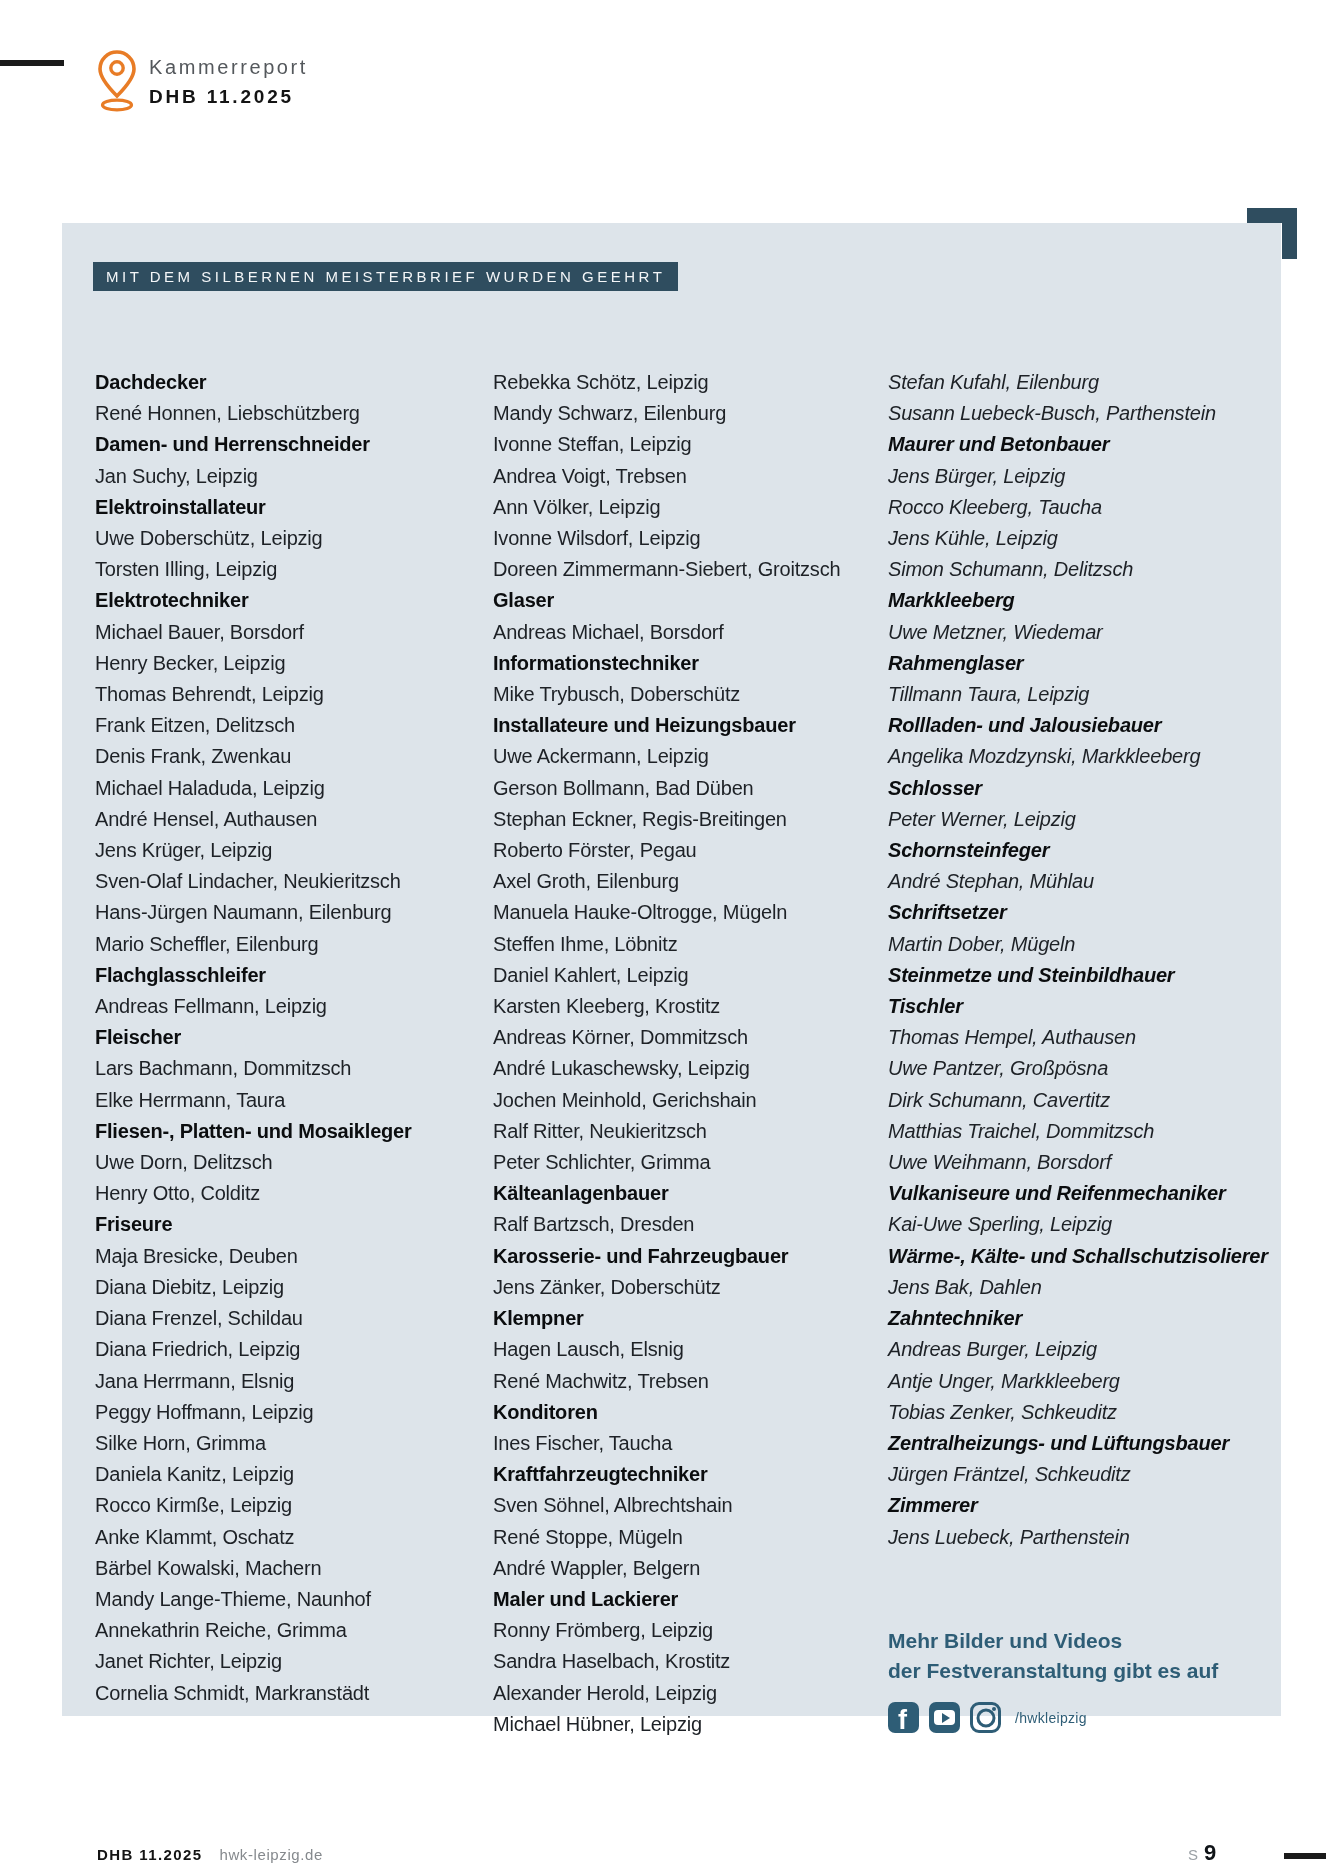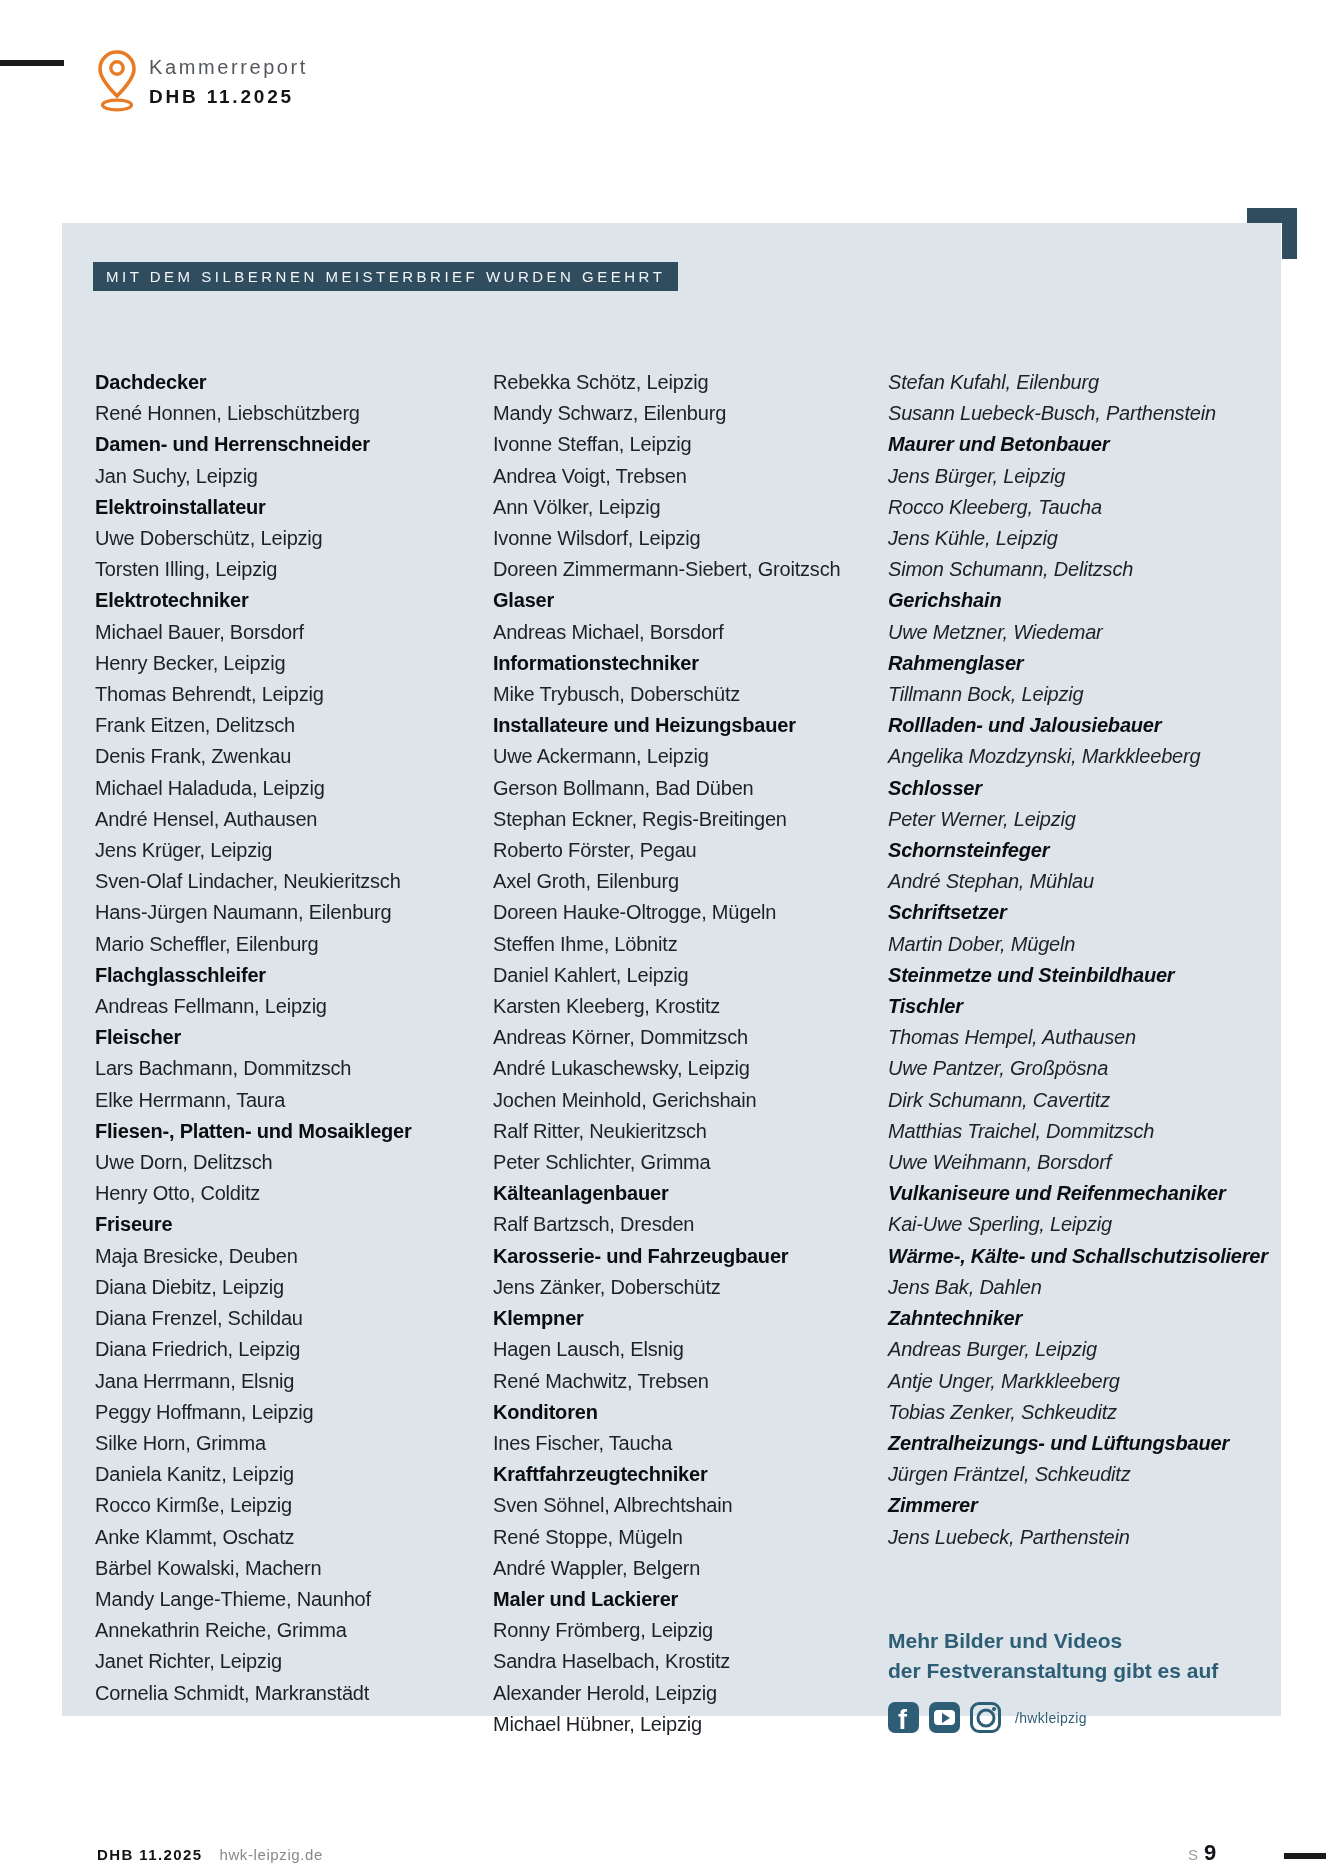--- a/index.html
+++ b/index.html
@@ -131,21 +131,21 @@
         <div class="line bold">Glaser</div>
         <div class="line">Andreas Michael, Borsdorf</div>
         <div class="line bold">Informationstechniker</div>
         <div class="line">Mike Trybusch, Doberschütz</div>
         <div class="line bold">Installateure und Heizungsbauer</div>
         <div class="line">Uwe Ackermann, Leipzig</div>
         <div class="line">Gerson Bollmann, Bad Düben</div>
         <div class="line">Stephan Eckner, Regis-Breitingen</div>
         <div class="line">Roberto Förster, Pegau</div>
         <div class="line">Axel Groth, Eilenburg</div>
-        <div class="line">Doreen Hauke-Oltrogge, Mügeln</div>
+        <div class="line">Manuela Hauke-Oltrogge, Mügeln</div>
         <div class="line">Steffen Ihme, Löbnitz</div>
         <div class="line">Daniel Kahlert, Leipzig</div>
         <div class="line">Karsten Kleeberg, Krostitz</div>
         <div class="line">Andreas Körner, Dommitzsch</div>
         <div class="line">André Lukaschewsky, Leipzig</div>
         <div class="line">Jochen Meinhold, Gerichshain</div>
         <div class="line">Ralf Ritter, Neukieritzsch</div>
         <div class="line">Peter Schlichter, Grimma</div>
         <div class="line bold">Kälteanlagenbauer</div>
         <div class="line">Ralf Bartzsch, Dresden</div>
@@ -167,24 +167,24 @@
         <div class="line">Michael Hübner, Leipzig</div>
       </div>
     <div class="col col-2">
         <div class="line">Stefan Kufahl, Eilenburg</div>
         <div class="line">Susann Luebeck-Busch, Parthenstein</div>
         <div class="line bold">Maurer und Betonbauer</div>
         <div class="line">Jens Bürger, Leipzig</div>
         <div class="line">Rocco Kleeberg, Taucha</div>
         <div class="line">Jens Kühle, Leipzig</div>
         <div class="line">Simon Schumann, Delitzsch</div>
-        <div class="line bold">Gerichshain</div>
+        <div class="line bold">Markkleeberg</div>
         <div class="line">Uwe Metzner, Wiedemar</div>
         <div class="line bold">Rahmenglaser</div>
-        <div class="line">Tillmann Bock, Leipzig</div>
+        <div class="line">Tillmann Taura, Leipzig</div>
         <div class="line bold">Rollladen- und Jalousiebauer</div>
         <div class="line">Angelika Mozdzynski, Markkleeberg</div>
         <div class="line bold">Schlosser</div>
         <div class="line">Peter Werner, Leipzig</div>
         <div class="line bold">Schornsteinfeger</div>
         <div class="line">André Stephan, Mühlau</div>
         <div class="line bold">Schriftsetzer</div>
         <div class="line">Martin Dober, Mügeln</div>
         <div class="line bold">Steinmetze und Steinbildhauer</div>
         <div class="line bold">Tischler</div>

